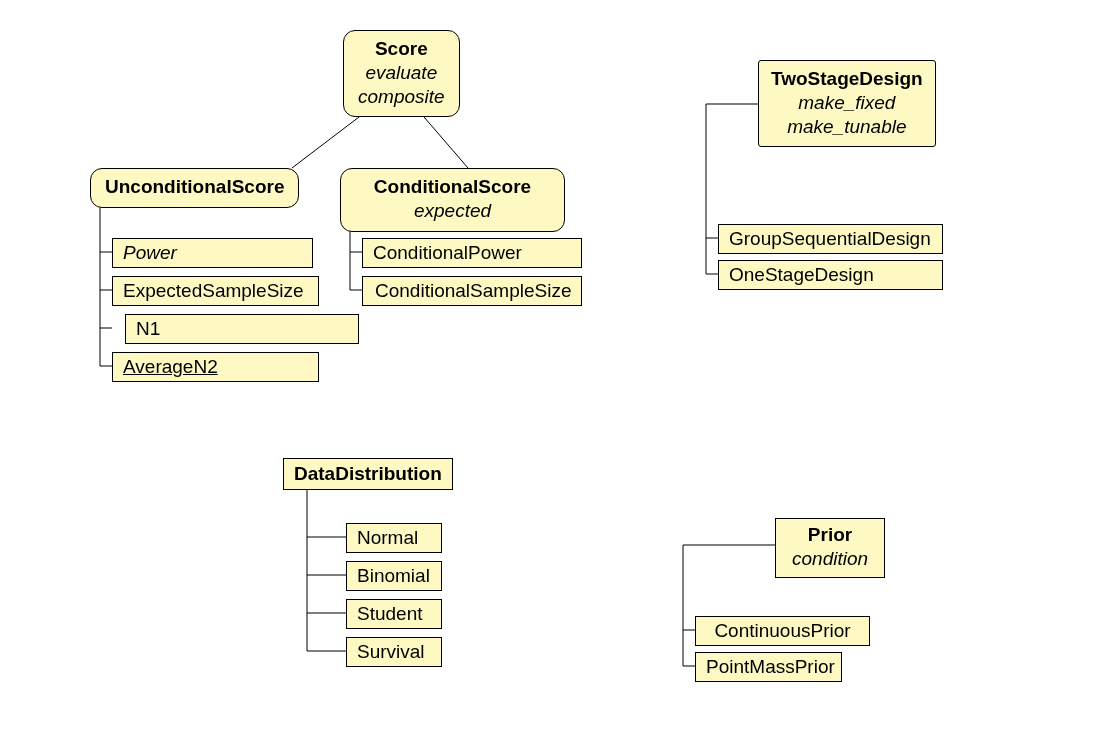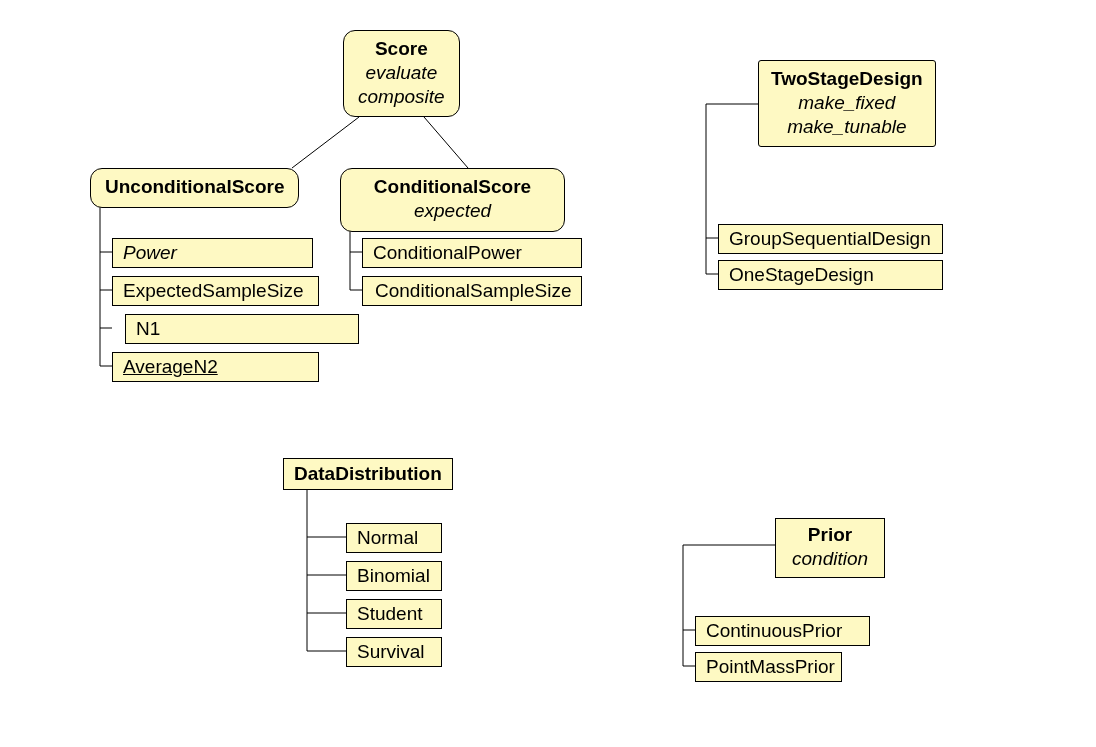--- a/index.html
+++ b/index.html
@@ -144,20 +144,20 @@
     <span>Student</span>
   </div>
   <div class="node rect" style="left:346px; top:637px; width:96px;">
     <span>Survival</span>
   </div>
 
   <div class="node abstract" style="left:775px; top:518px; border-radius:0; padding:4px 16px 6px 16px;">
     <div class="name">Prior</div>
     <div class="method">condition</div>
   </div>
-  <div class="node rect" style="left:695px; top:616px; width:175px;">
+  <div class="node rect" style="left:695px; top:616px; width:175px;text-align:center;">
     <span>ContinuousPrior</span>
   </div>
   <div class="node rect" style="left:695px; top:652px; width:147px;">
     <span>PointMassPrior</span>
   </div>
 
 </div>
 
 </body></html>

